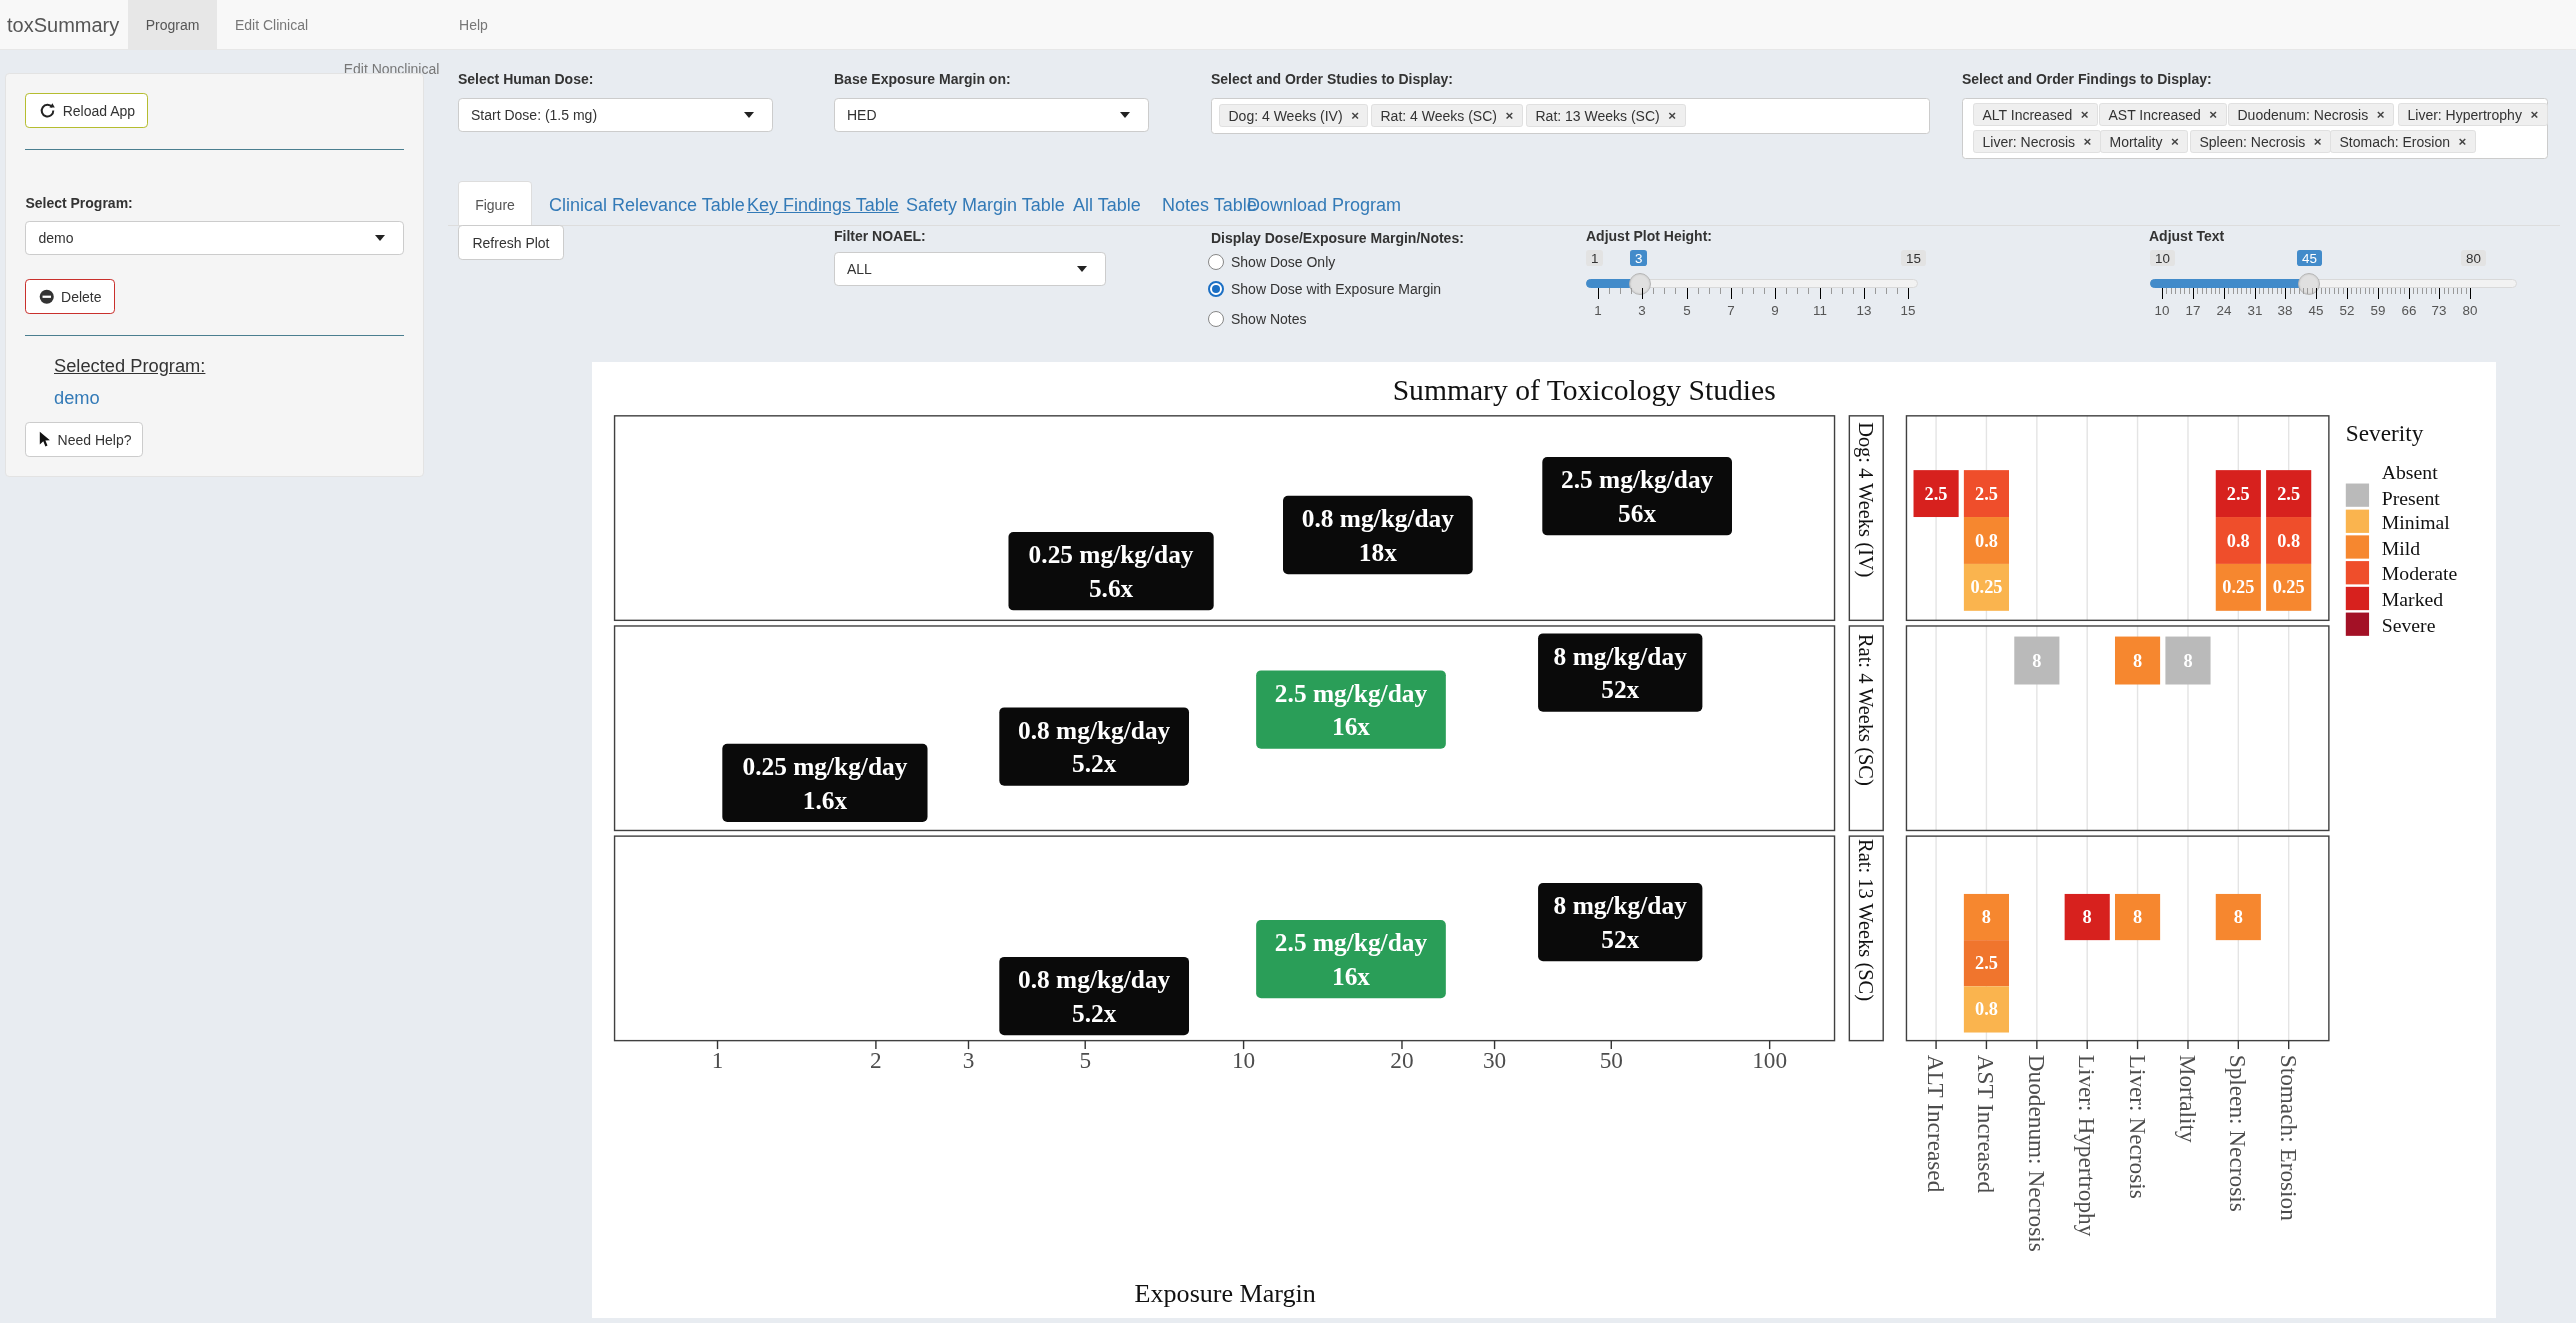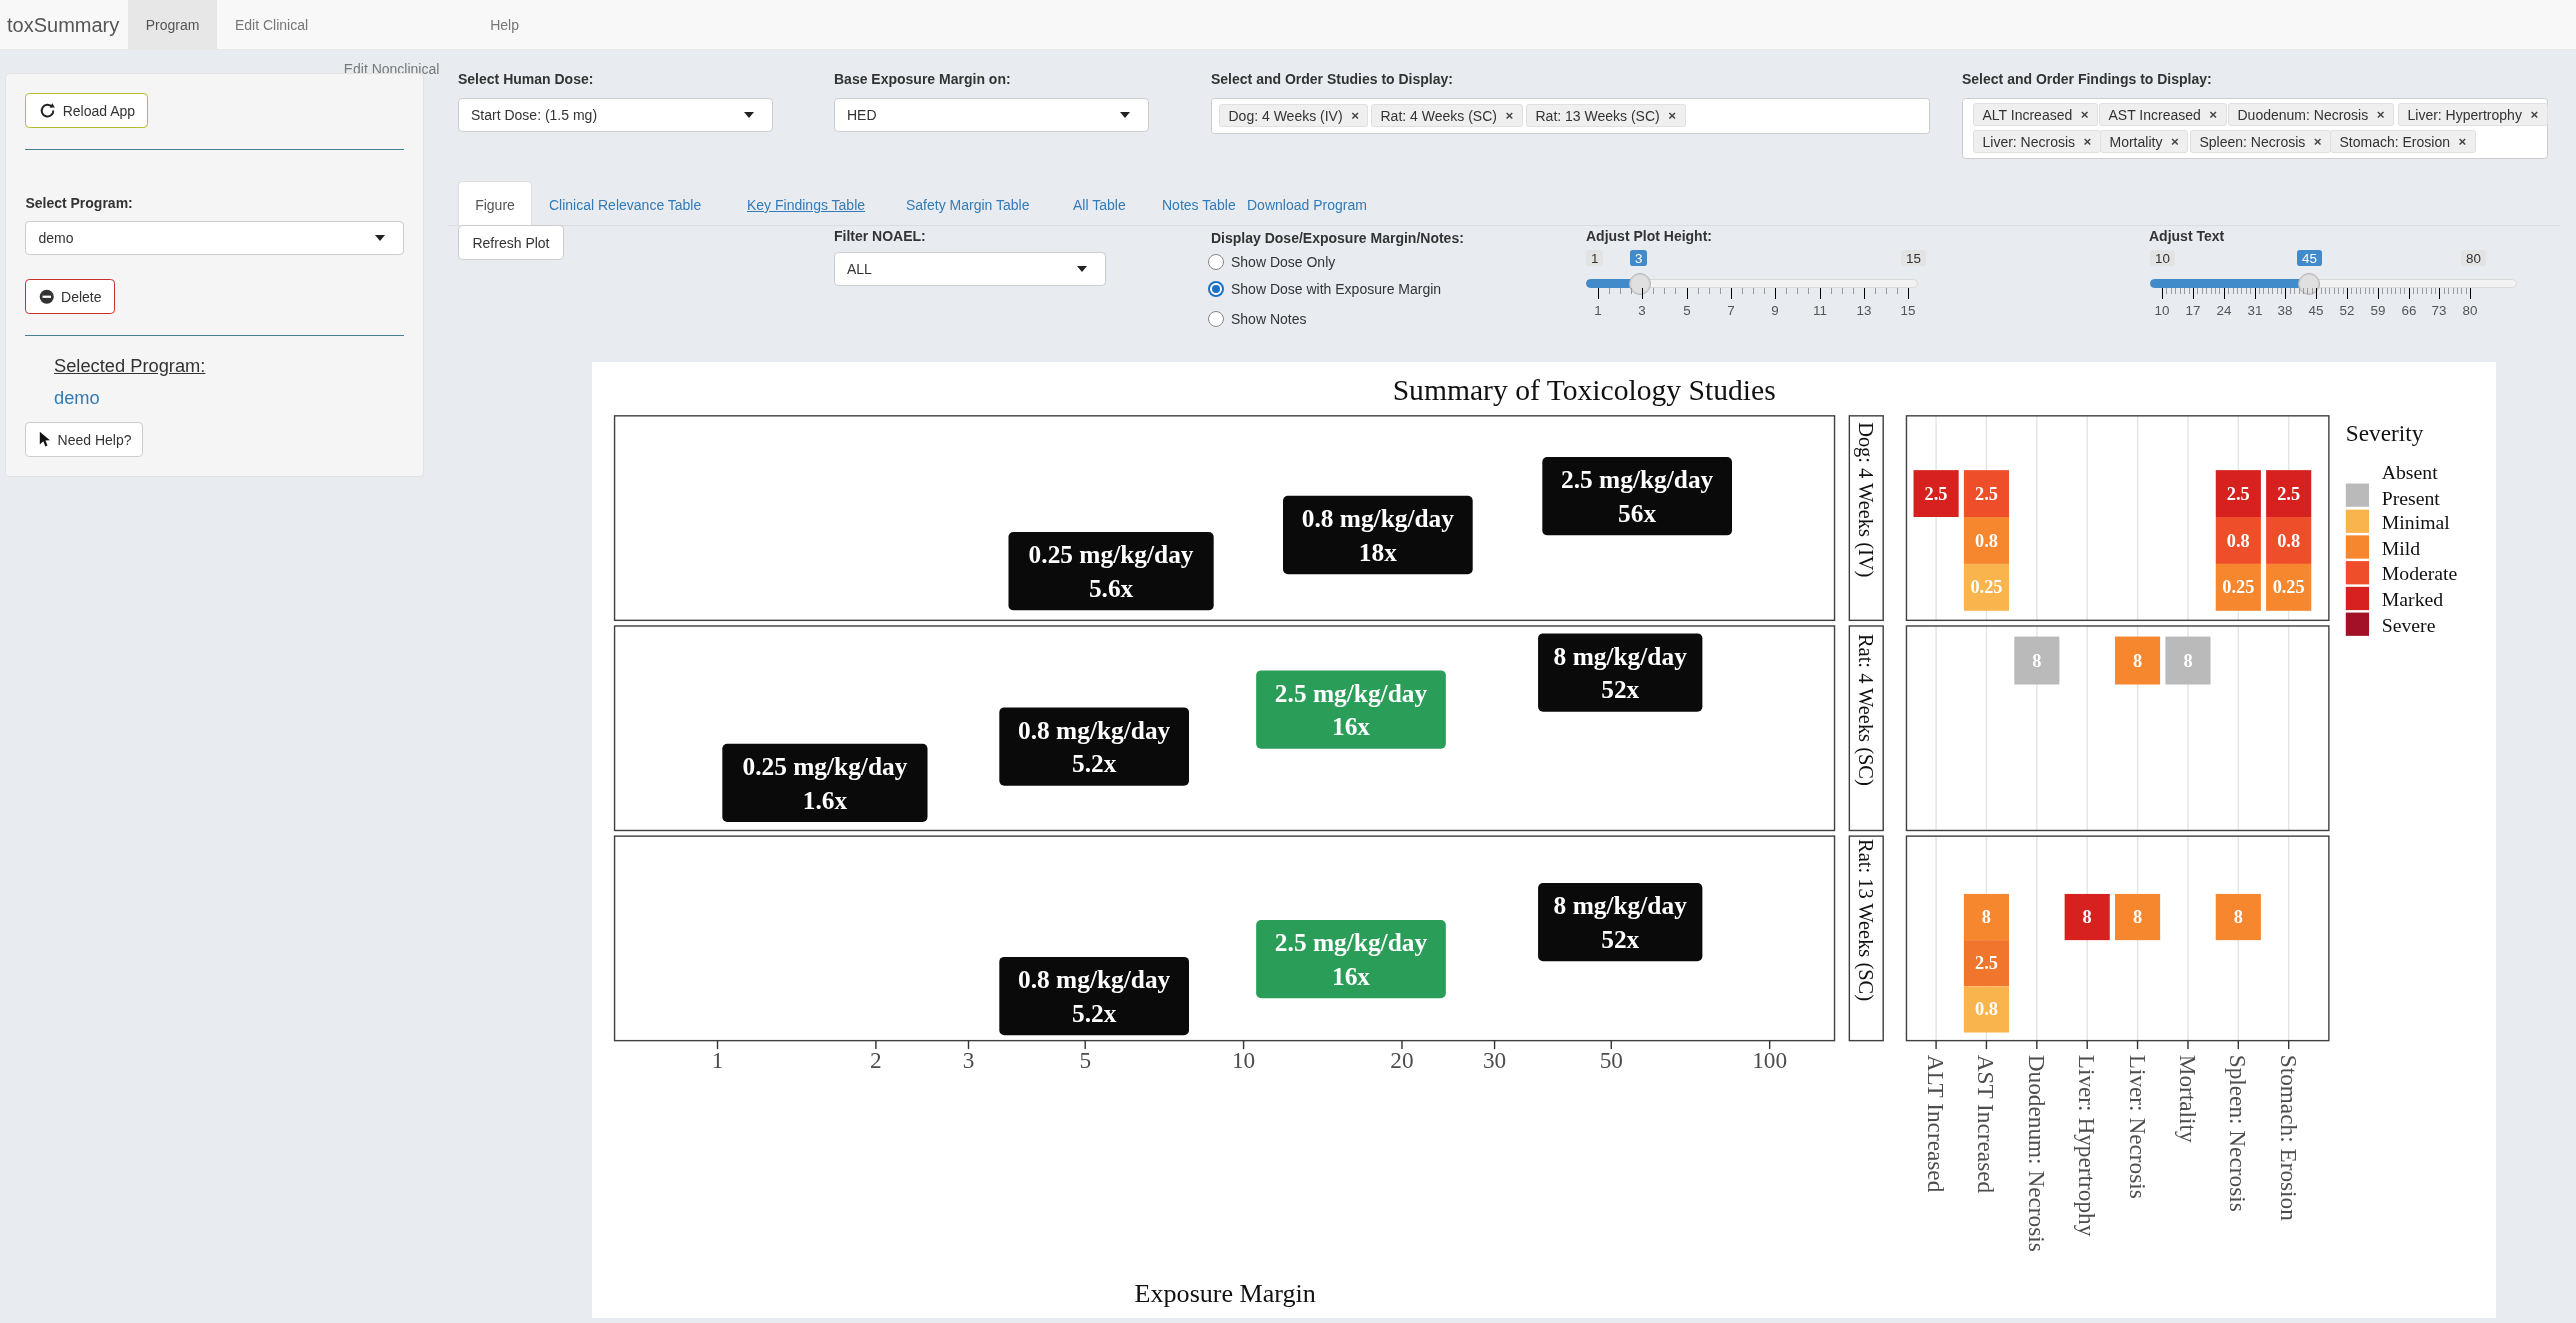--- a/index.html
+++ b/index.html
@@ -21,21 +21,21 @@
 .selbox { position:absolute; background:#fff; border:0.7px solid #ccc; border-radius:4.2px; font-size:14px; color:#333; }
 .selbox .txt { position:absolute; left:12px; top:0; height:100%; display:flex; align-items:center; white-space:nowrap; }
 .caret { position:absolute; right:18.3px; top:50%; margin-top:-2.8px; width:0; height:0; border-left:5px solid transparent; border-right:5px solid transparent; border-top:6.3px solid #222; }
 
 
 .tagbox { position:absolute; background:#fff; border:0.7px solid #ccc; border-radius:3.5px; }
 .tag { position:absolute; height:23px; background:#efefef; border:0.7px solid #e0e0e0; border-radius:2.8px; font-size:14px; color:#333; display:flex; align-items:center; padding:0 8.5px; white-space:nowrap; }
 .tag .x { margin-left:8.5px; color:#444; font-size:13.4px; font-weight:bold; }
 
 
-.tablink { position:absolute; top:181px; height:49px; line-height:49px; font-size:14px; color:#337ab7; white-space:nowrap; }
+.tablink { position:absolute; top:181px; height:49px; line-height:49px; font-size:18px; color:#337ab7; white-space:nowrap; }
 #figtab { position:absolute; left:458px; top:181px; width:74px; height:44px; background:#fff; border:0.7px solid #ddd; border-bottom:none; border-radius:4.2px 4.2px 0 0; color:#555; font-size:14px; text-align:center; line-height:47px; z-index:2; }
 #tabline { position:absolute; left:448px; top:225px; width:2112px; height:0.7px; background:#ddd; }
 
 
 .radio { position:absolute; width:16px; height:16px; border-radius:50%; background:#fff; border:1.8px solid #878787; }
 .radio.sel { border:2.1px solid #1b6fc4; }
 .radio.sel::after { content:""; position:absolute; left:2.1px; top:2.1px; width:7.8px; height:7.8px; border-radius:50%; background:#1b6fc4; }
 .radlab { position:absolute; font-size:14px; color:#333; white-space:nowrap; }
 
 
@@ -49,21 +49,21 @@
 .tick.minor { background:#999; }
 </style>
 </head>
 <body>
 
 <div id="navbar"></div>
 <div id="brand">toxSummary</div>
 <div class="navtab active" style="left:128px; width:89px;">Program</div>
 <div class="navtab" style="left:219px; width:105px;">Edit Clinical</div>
 <div class="navtab" style="left:326px; width:131px;margin-top:44px;">Edit Nonclinical</div>
-<div class="navtab" style="left:460px; width:59px;text-align:right;">Help</div>
+<div class="navtab" style="left:444px; width:59px;">Help</div>
 
 <div id="well"></div>
 <div class="btn" style="left:25.4px; top:93px; width:123px; height:35px; border-color:#b5bd2f; border-width:1.4px;">
   <svg width="17" height="17" viewBox="0 0 24 24" style="margin-right:7px;">
       <path d="M18.5 7.2 A8.2 8.2 0 1 0 20.2 12" fill="none" stroke="#222" stroke-width="2.8"></path>
       <polygon points="14.8,7.9 22.3,7.9 18.9,1.6" fill="#222"></polygon>
     </svg>
   Reload App
 </div>
 <hr class="tealhr" style="left:25.4px; top:149px; width:379px;">

